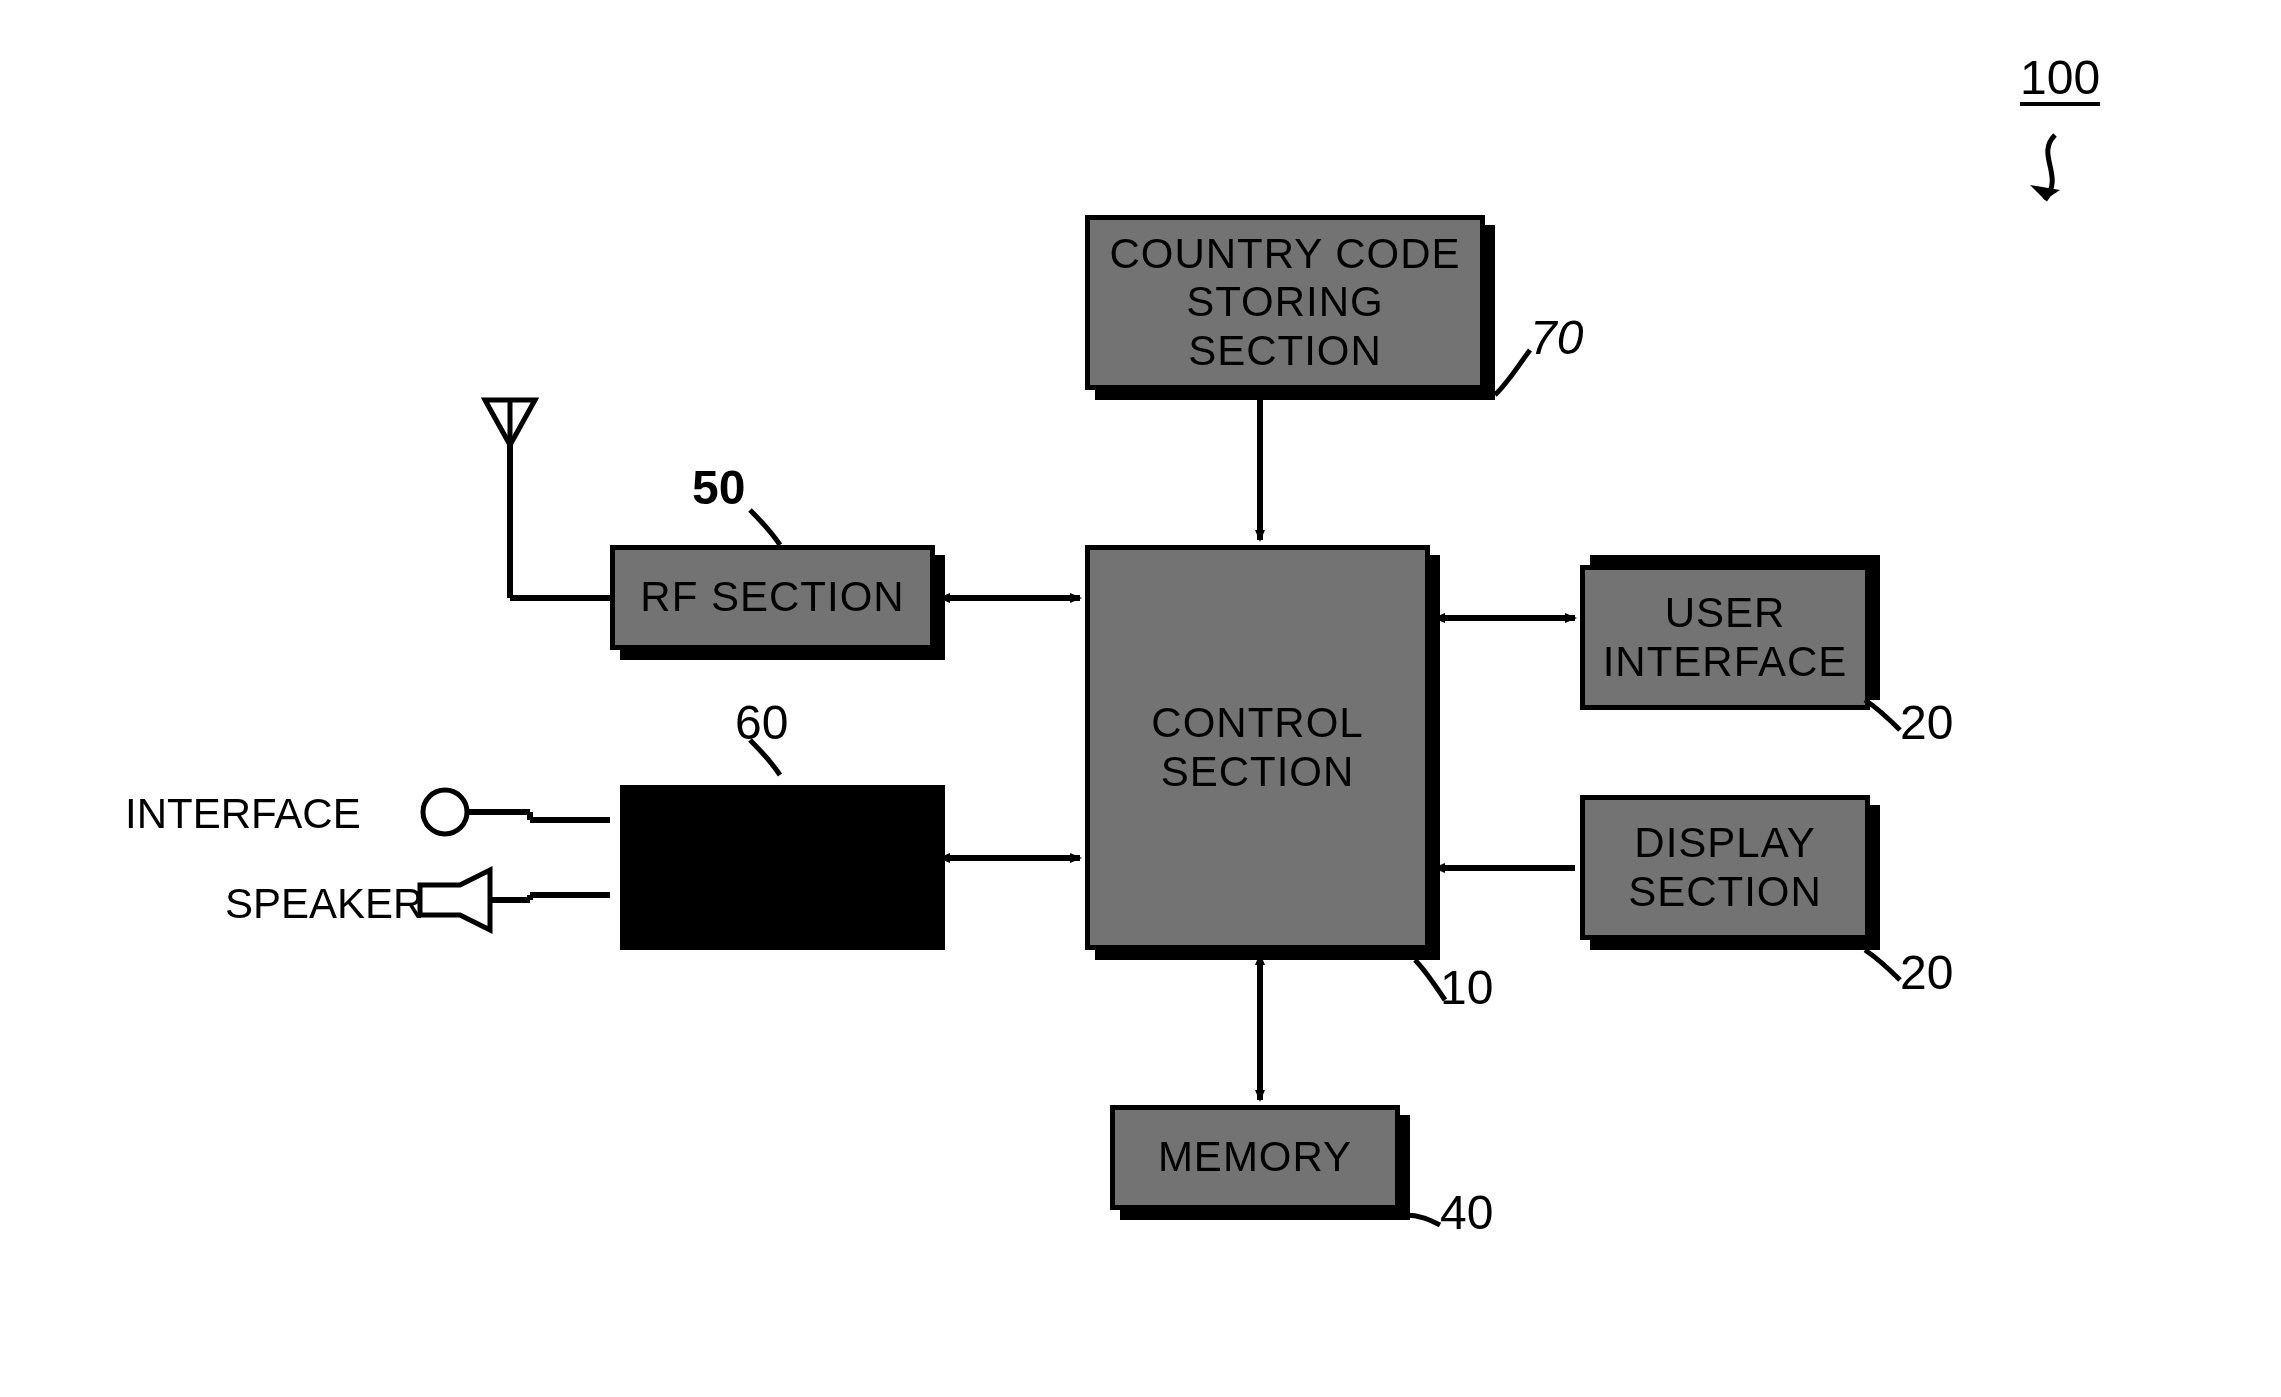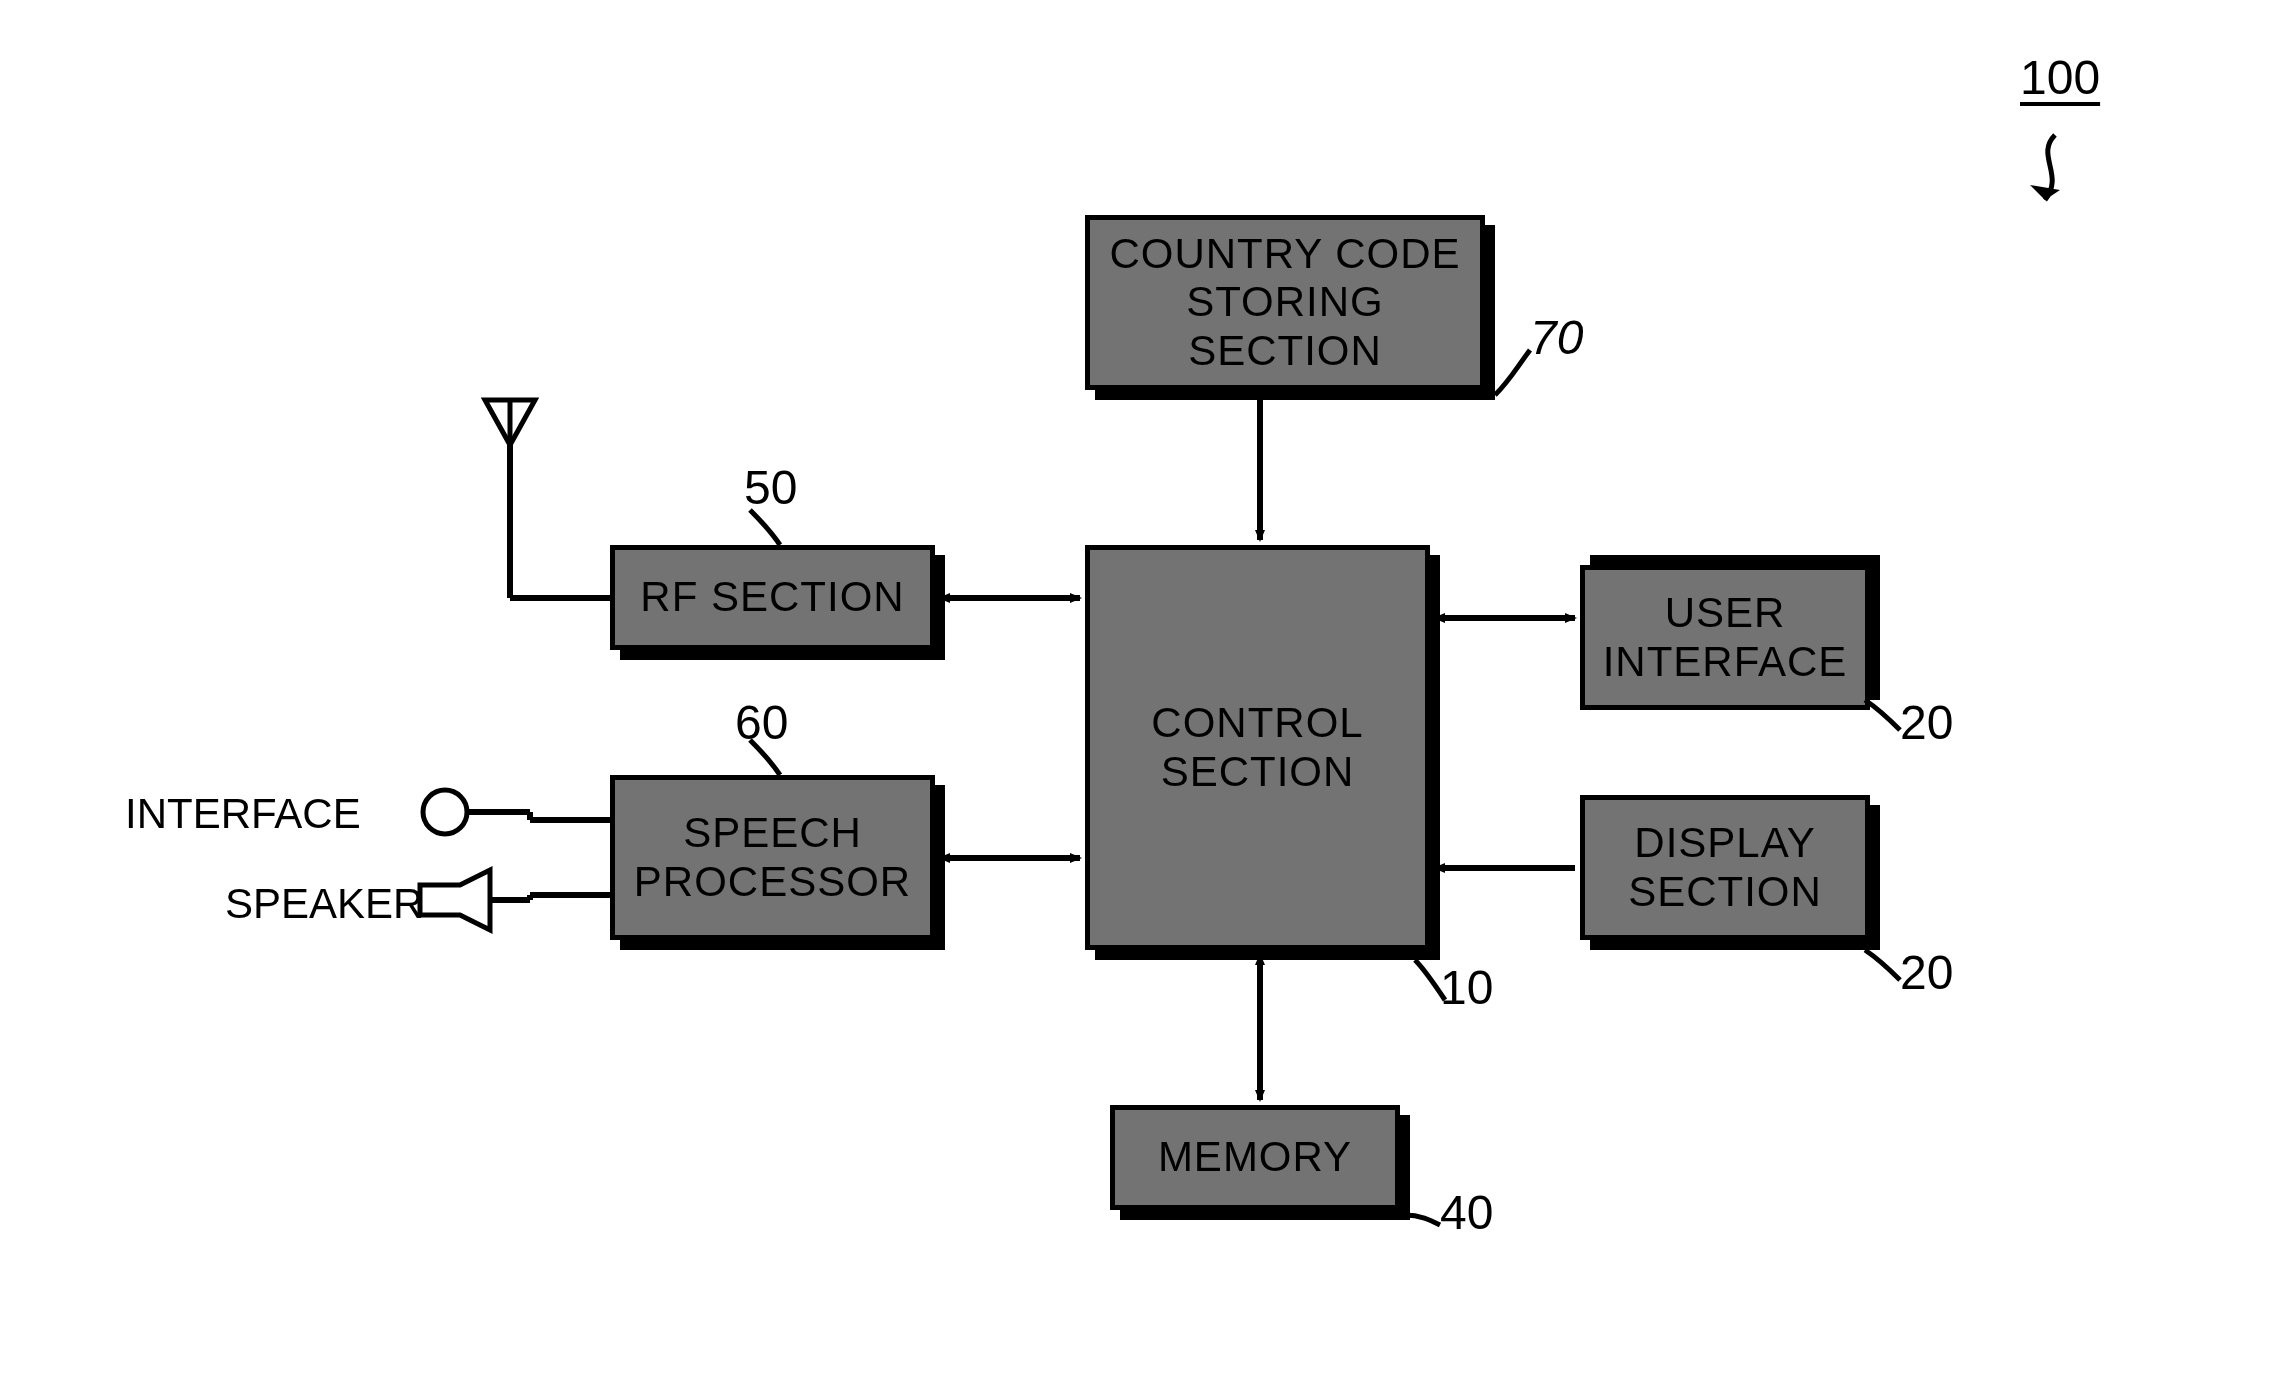--- a/index.html
+++ b/index.html
@@ -89,32 +89,28 @@
     <span>10</span>
   </div>
   <svg class="overlay">
     <path d="M 1415 960 C 1425 970, 1435 985, 1445 1000" stroke="#000" stroke-width="5" fill="none"></path>
   </svg>
 
   <div class="shadow" style="left:620px; top:555px; width:325px; height:105px;"></div>
   <div class="block" style="left:610px; top:545px; width:325px; height:105px;">
     <span>RF SECTION</span>
   </div>
-  <div class="refnum" style="left:744px; top:460px;">
+  <div class="refnum" style="left:692px; top:460px;font-weight:bold;">
     <span>50</span>
   </div>
   <svg class="overlay">
     <path d="M 780 545 C 770 530, 760 520, 750 510" stroke="#000" stroke-width="5" fill="none"></path>
   </svg>
 
   <div class="shadow" style="left:620px; top:785px; width:325px; height:165px;"></div>
-  <div class="block" style="left:610px; top:775px; width:325px; height:165px;">
-    <span>SPEECH
-PROCESSOR</span>
-  </div>
   <div class="refnum" style="left:735px; top:695px;">
     <span>60</span>
   </div>
   <svg class="overlay">
     <path d="M 780 775 C 770 760, 760 750, 750 740" stroke="#000" stroke-width="5" fill="none"></path>
   </svg>
 
   <div class="shadow" style="left:1590px; top:555px; width:290px; height:145px;"></div>
   <div class="block" style="left:1580px; top:545px; width:290px; height:145px;margin-top:20px;">
     <span>USER

